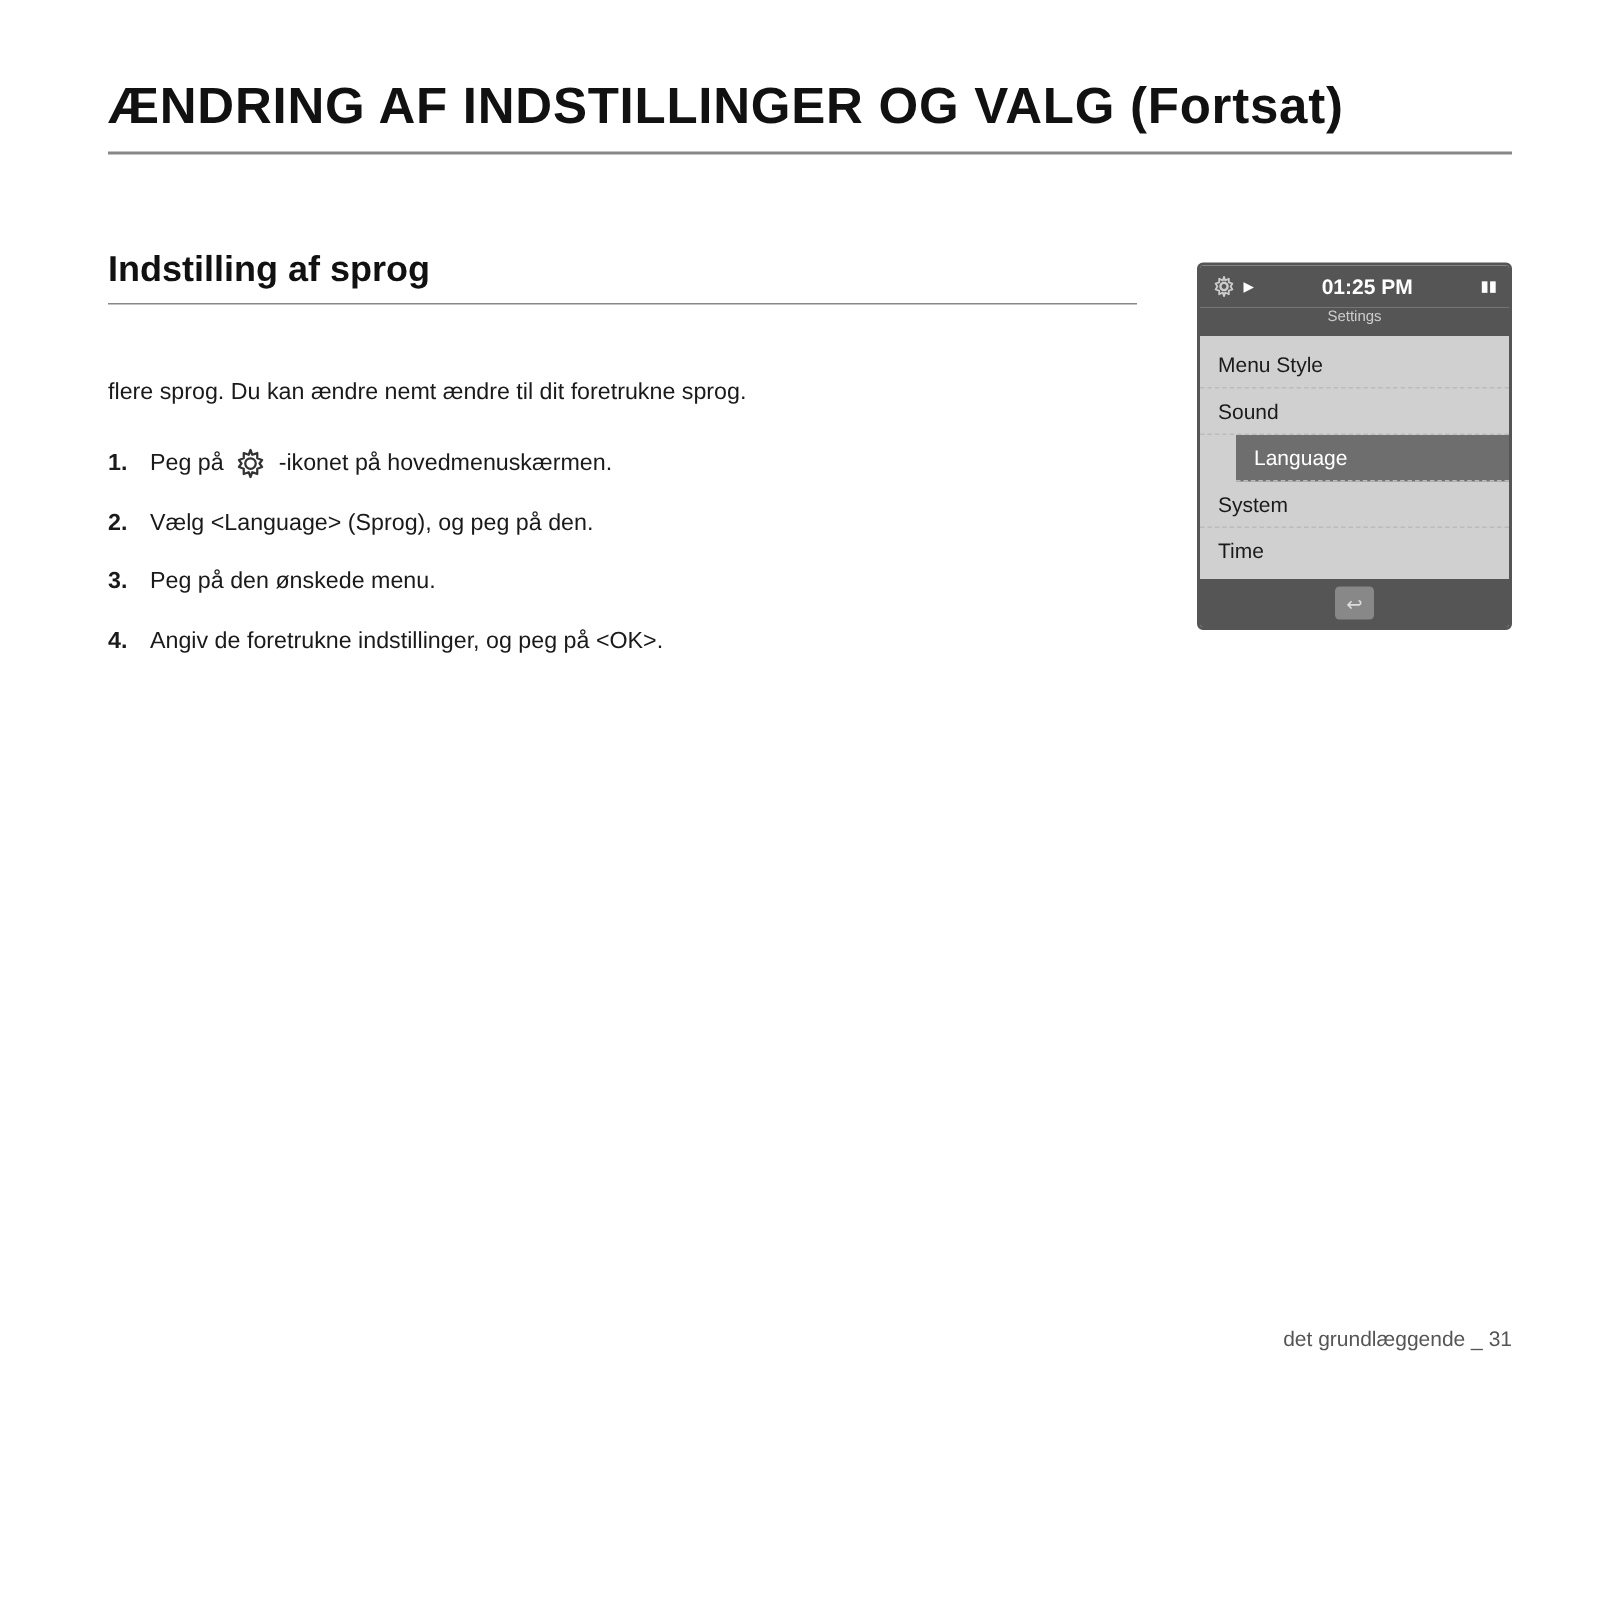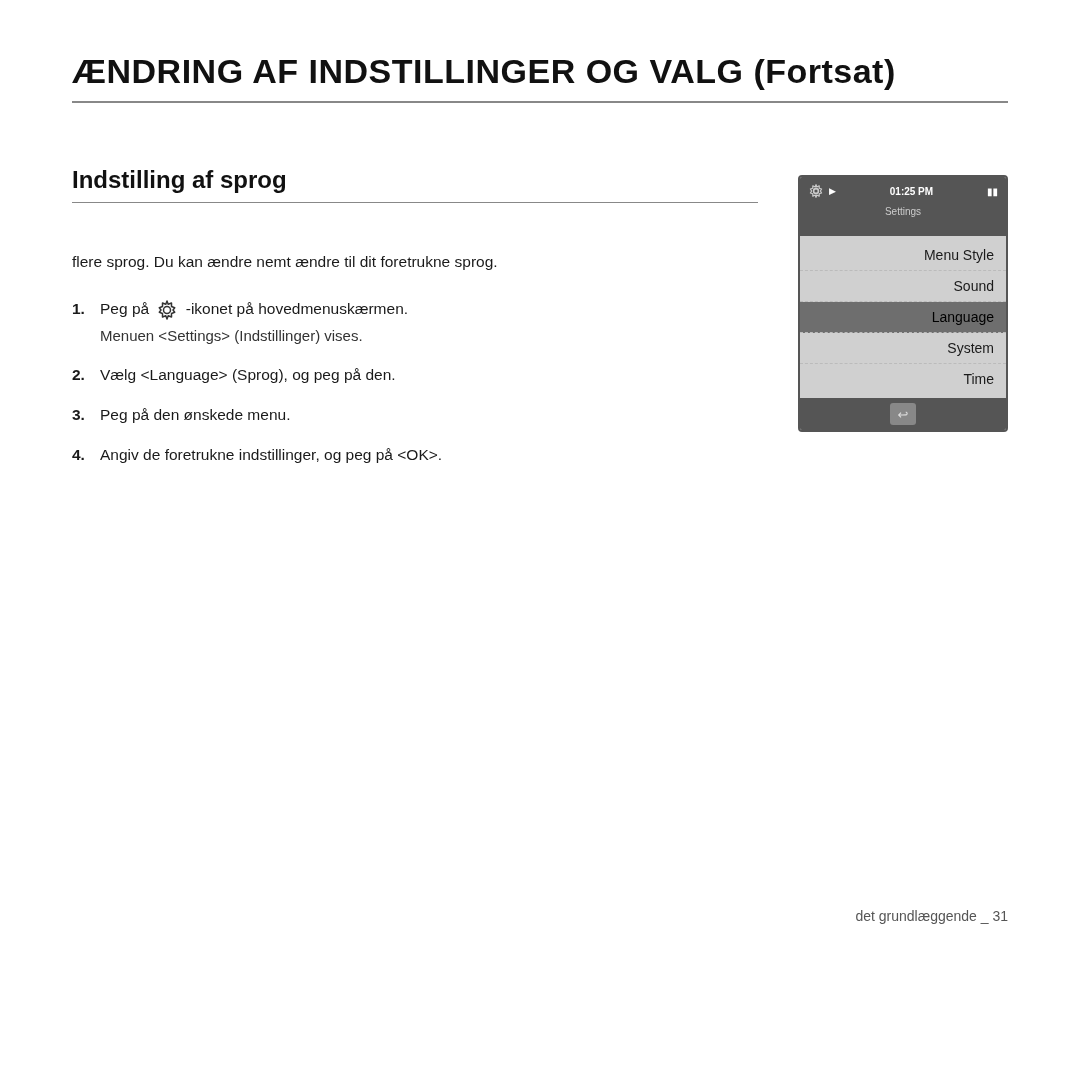--- a/index.html
+++ b/index.html
@@ -134,58 +134,58 @@
       gap: 5px;
     }
 
     .play-icon-small {
       color: #ffffff;
       font-size: 9px;
     }
 
     .device-header-time {
       color: #ffffff;
-      font-size: 10px;
+      font-size: 14px;
       font-weight: bold;
     }
 
     .battery-icon {
       color: #ffffff;
       font-size: 10px;
     }
 
     .device-label {
       background: #555555;
       color: #cccccc;
       font-size: 10px;
       text-align: center;
-      padding: 1px 0 19px 0;
+      padding: 1px 0 7px 0;
     }
 
     .menu-list {
       background: #d0d0d0;
       padding: 4px 0;
-      text-align: right;
     }
 
     .menu-item {
       padding: 7px 12px;
       font-size: 14px;
       color: #1a1a1a;
       border-bottom: 1px dashed #bbbbbb;
       cursor: pointer;
     }
 
     .menu-item:last-child {
       border-bottom: none;
     }
 
     .menu-item.selected {
       background: #6e6e6e;
-      color: #000000;
+      color: #ffffff;
+      margin-left: 24px;
     }
 
     .device-footer {
       background: #555555;
       height: 32px;
       display: flex;
       align-items: center;
       justify-content: center;
     }
 
@@ -196,21 +196,21 @@
       border-radius: 3px;
       display: flex;
       align-items: center;
       justify-content: center;
       color: #dddddd;
       font-size: 13px;
     }
 
     .page-footer {
       position: absolute;
-      bottom: 20px;
+      bottom: 44px;
       right: 72px;
       font-size: 14px;
       color: #555555;
     }
   </style>
 </head>
 <body>
 
 <div class="page-container">
 
@@ -233,21 +233,20 @@
           <span class="step-number">1.</span>
           <div class="step-content">
             <span>Peg på</span>
             
             <svg class="gear-icon" viewBox="0 0 22 22" xmlns="http://www.w3.org/2000/svg">
               <circle cx="11" cy="11" r="3.5" fill="none" stroke="#333" stroke-width="1.5"></circle>
               <path d="M11 2 L12.2 5.2 L15.5 4 L15.5 7.5 L18.7 8.7 L17 11 L18.7 13.3 L15.5 14.5 L15.5 18 L12.2 16.8 L11 20 L9.8 16.8 L6.5 18 L6.5 14.5 L3.3 13.3 L5 11 L3.3 8.7 L6.5 7.5 L6.5 4 L9.8 5.2 Z" fill="none" stroke="#333" stroke-width="1.5" stroke-linejoin="round"></path>
             </svg>
             <span class="bold">-ikonet</span>
             <span>på hovedmenuskærmen.</span>
-            <span class="sub-text">Menuen &lt;Settings&gt; (Indstillinger) vises.</span>
           </div>
         </li>
 
         <li class="step-item">
           <span class="step-number">2.</span>
           <div class="step-content">
             <span>Vælg </span><span class="bold">&lt;Language&gt;</span><span> (Sprog), og peg på den.</span>
           </div>
         </li>
 

